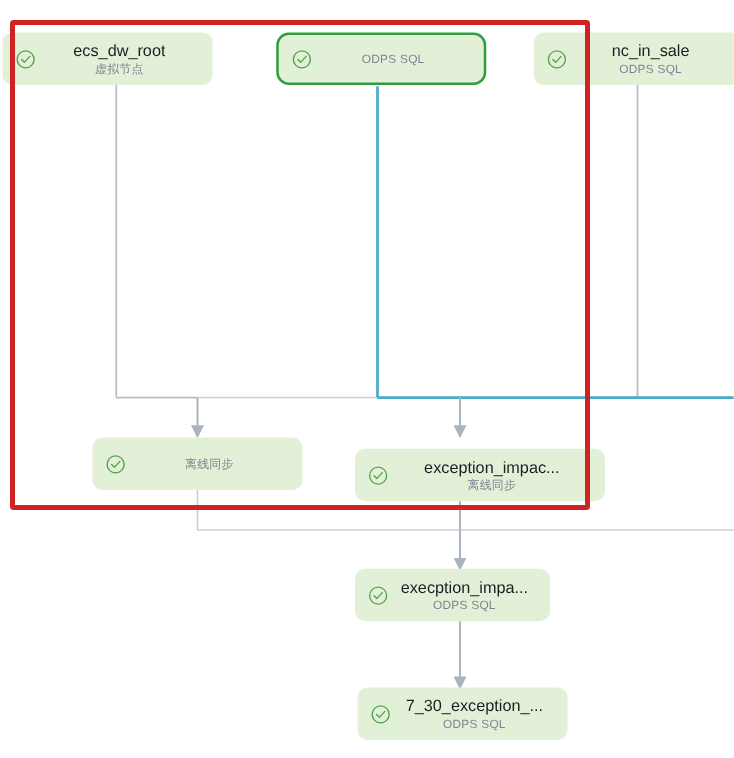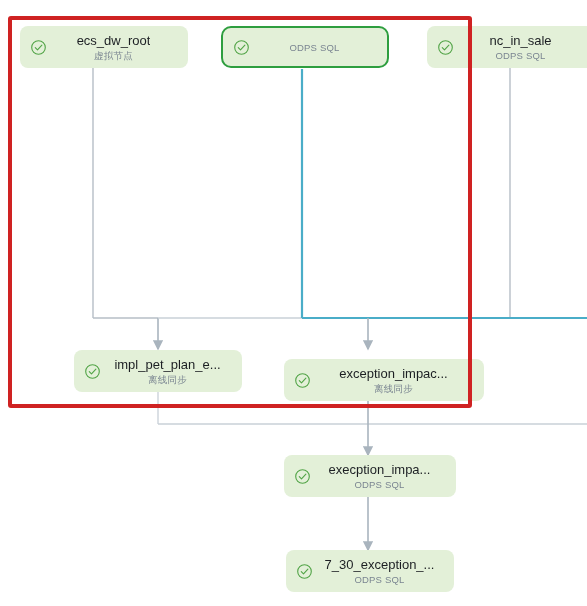--- a/index.html
+++ b/index.html
@@ -110,21 +110,21 @@
 
     <g>
       <path d="M 368 392 L 368 455" stroke="#a9b4be" stroke-width="1.6" fill="none" marker-end="url(#arrow-gray)"></path>
     </g>
 
     <g>
       <path d="M 368 497 L 368 550" stroke="#a9b4be" stroke-width="1.6" fill="none" marker-end="url(#arrow-gray)"></path>
     </g>
   </svg>
 
-  <div class="node" style="left:20px;top:26px;width:168px;">
+  <div class="node" style="left:2px;top:26px;width:168px;">
     <svg class="node-status" viewBox="0 0 20 20">
       <circle cx="10" cy="10" r="8" fill="none" stroke="#52a447" stroke-width="1.3"></circle>
       <path d="M6.2 10.2 L8.8 12.8 L14 7.2" fill="none" stroke="#52a447" stroke-width="1.3" stroke-linecap="round" stroke-linejoin="round"></path>
     </svg>
     <span class="node-text">
       <span class="node-title">ecs_dw_root</span>
       <span class="node-sub">虚拟节点</span>
     </span>
   </div>
 
@@ -148,37 +148,36 @@
       <span class="node-sub">ODPS SQL</span>
     </span>
   </div>
 
   <div class="node" style="left:74px;top:350px;width:168px;">
     <svg class="node-status" viewBox="0 0 20 20">
       <circle cx="10" cy="10" r="8" fill="none" stroke="#52a447" stroke-width="1.3"></circle>
       <path d="M6.2 10.2 L8.8 12.8 L14 7.2" fill="none" stroke="#52a447" stroke-width="1.3" stroke-linecap="round" stroke-linejoin="round"></path>
     </svg>
     <span class="node-text">
-      <span class="node-title">impl_pet_plan_e...</span>
       <span class="node-sub">离线同步</span>
     </span>
   </div>
 
   <div class="node" style="left:284px;top:359px;width:200px;">
     <svg class="node-status" viewBox="0 0 20 20">
       <circle cx="10" cy="10" r="8" fill="none" stroke="#52a447" stroke-width="1.3"></circle>
       <path d="M6.2 10.2 L8.8 12.8 L14 7.2" fill="none" stroke="#52a447" stroke-width="1.3" stroke-linecap="round" stroke-linejoin="round"></path>
     </svg>
     <span class="node-text">
       <span class="node-title">exception_impac...</span>
       <span class="node-sub">离线同步</span>
     </span>
   </div>
 
-  <div class="node" style="left:284px;top:455px;width:172px;">
+  <div class="node" style="left:284px;top:455px;width:156px;">
     <svg class="node-status" viewBox="0 0 20 20">
       <circle cx="10" cy="10" r="8" fill="none" stroke="#52a447" stroke-width="1.3"></circle>
       <path d="M6.2 10.2 L8.8 12.8 L14 7.2" fill="none" stroke="#52a447" stroke-width="1.3" stroke-linecap="round" stroke-linejoin="round"></path>
     </svg>
     <span class="node-text">
       <span class="node-title">execption_impa...</span>
       <span class="node-sub">ODPS SQL</span>
     </span>
   </div>
 

